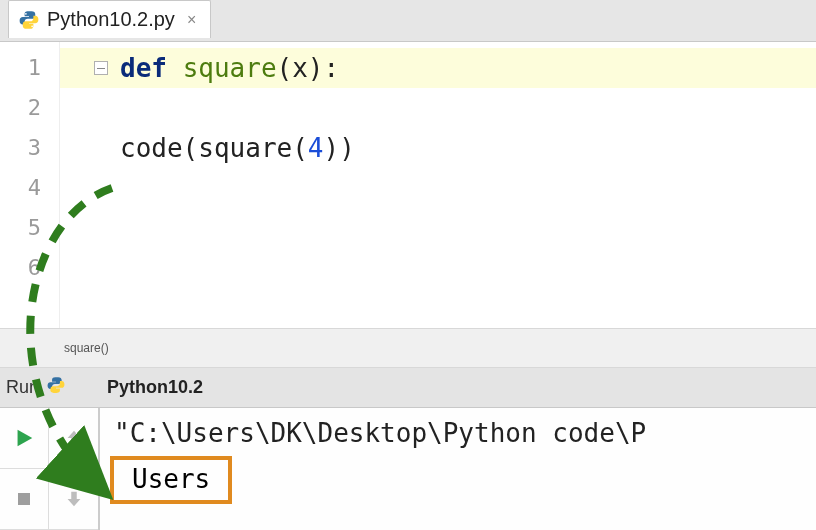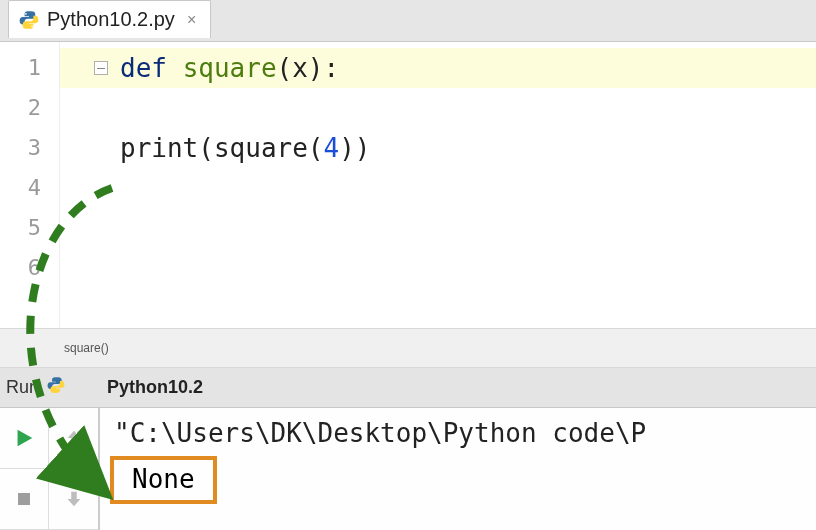--- a/index.html
+++ b/index.html
@@ -72,21 +72,21 @@
   .codeline {
     height: 40px;
     line-height: 40px;
     padding-left: 60px;
     white-space: pre;
     position: relative;
   }
   .codeline.active {
     background: #fdfddb;
   }
-  .kw  { color: #0a2b7a; font-weight: normal; }
+  .kw  { color: #0a2b7a; font-weight: bold; }
   .fn  { color: #4d7c0f; }
   .num { color: #1a4dd8; }
   .txt { color: #222; }
 
   
   .fold {
     position: absolute;
     left: 34px;
     width: 14px;
     height: 14px;
@@ -193,21 +193,21 @@
     <div class="ln">1</div>
     <div class="ln">2</div>
     <div class="ln">3</div>
     <div class="ln">4</div>
     <div class="ln">5</div>
     <div class="ln">6</div>
   </div>
   <div class="code" id="code">
       <div class="codeline active"><div class="fold"></div><span class="kw">def </span><span class="fn">square</span><span class="txt">(x):</span></div>
       <div class="codeline"></div>
-      <div class="codeline"><span class="txt">print(square(</span><span class="num">4</span><span class="txt">))</span></div>
+      <div class="codeline"><span class="txt">code(square(</span><span class="num">4</span><span class="txt">))</span></div>
       <div class="codeline"></div>
       <div class="codeline"></div>
     </div>
 </div>
 
 <div class="structure-bar">
   <span>square()</span>
 </div>
 
 <div class="run-header">
@@ -240,21 +240,21 @@
     </div>
     <div class="tbtn">
       <svg width="22" height="22" viewBox="0 0 24 24">
           <path d="M12 20l-7-8h4V4h6v8h4z" fill="#bdbdbd"></path>
         </svg>
     </div>
   </div>
   <div class="console-body">
     <div class="pathline">"C:\Users\DK\Desktop\Python code\P</div>
     <div class="output-box">
-      <span>None</span>
+      <span>Users</span>
     </div>
   </div>
 </div>
 
 <svg class="arrow-overlay" width="816" height="530">
   <defs>
     <marker id="ahead" viewBox="0 0 12 12" refX="9" refY="6" markerWidth="9" markerHeight="9" orient="auto">
       <path d="M0,0 L12,6 L0,12 z" fill="#2f7d1e"></path>
     </marker>
   </defs>

